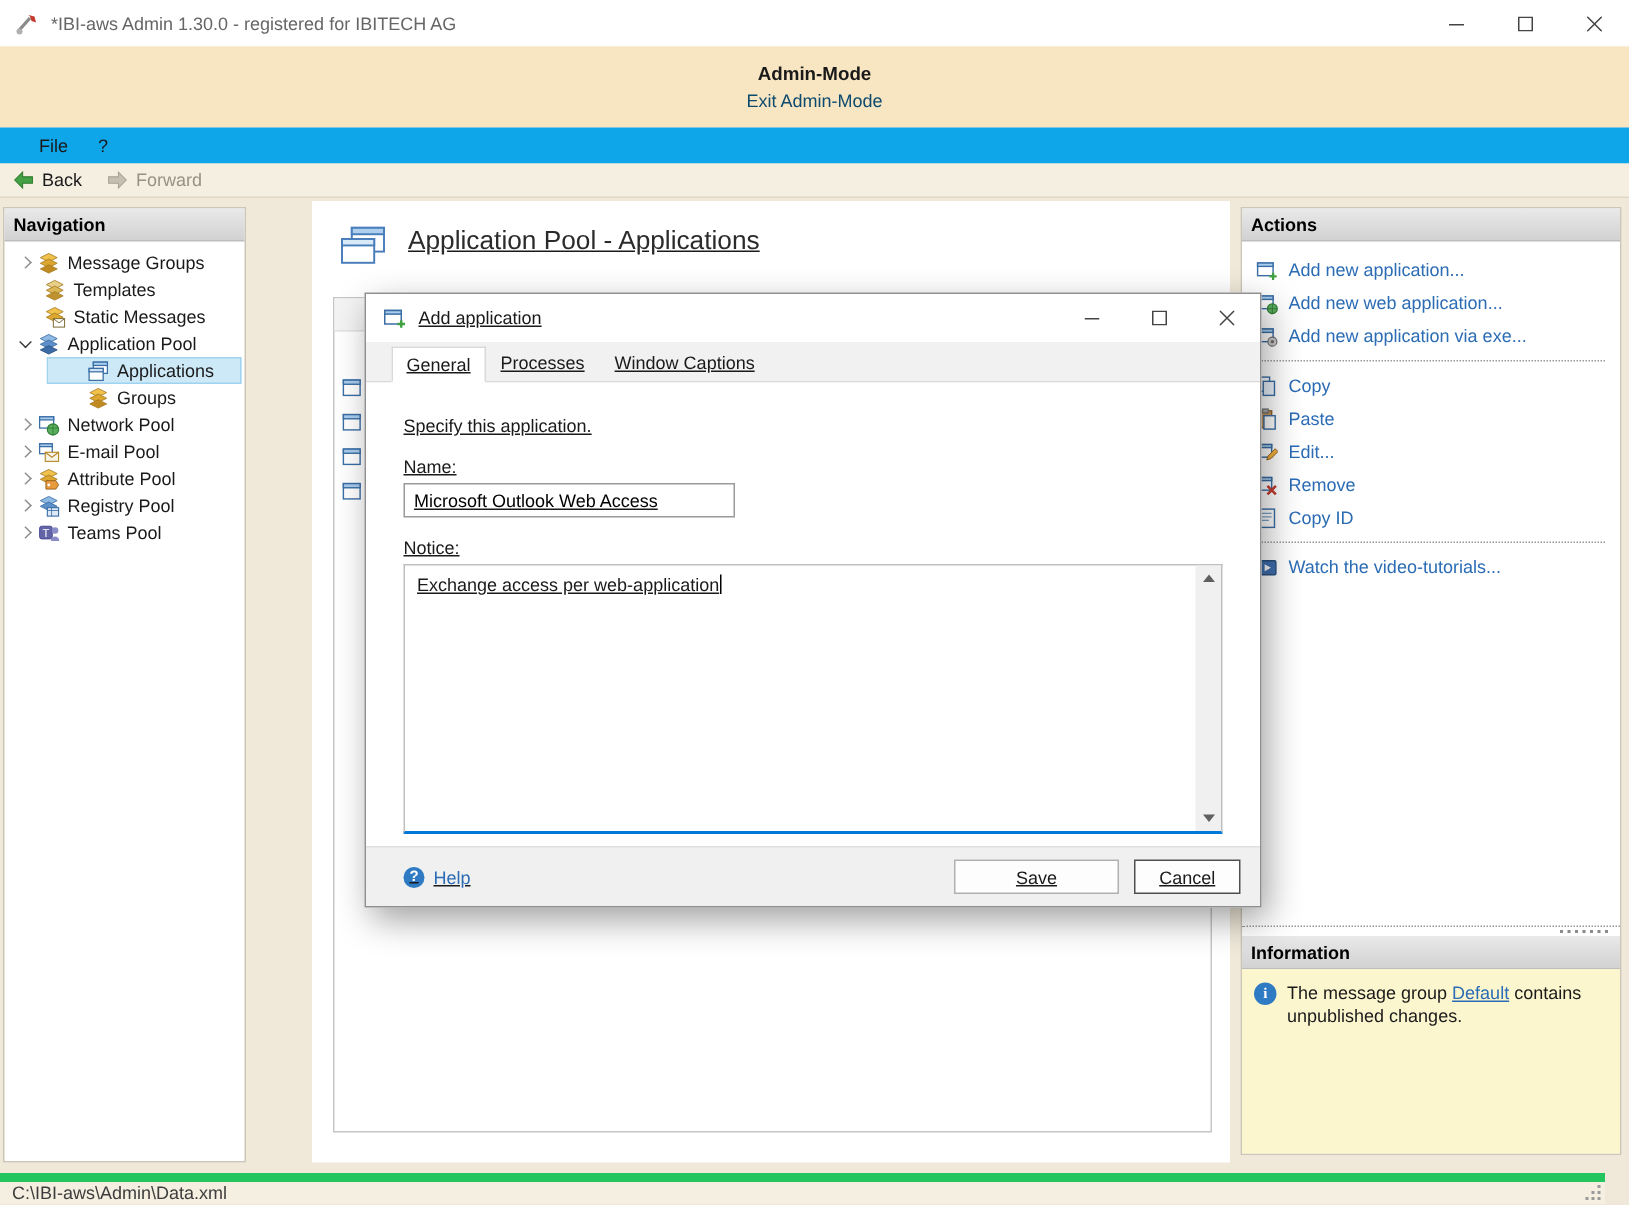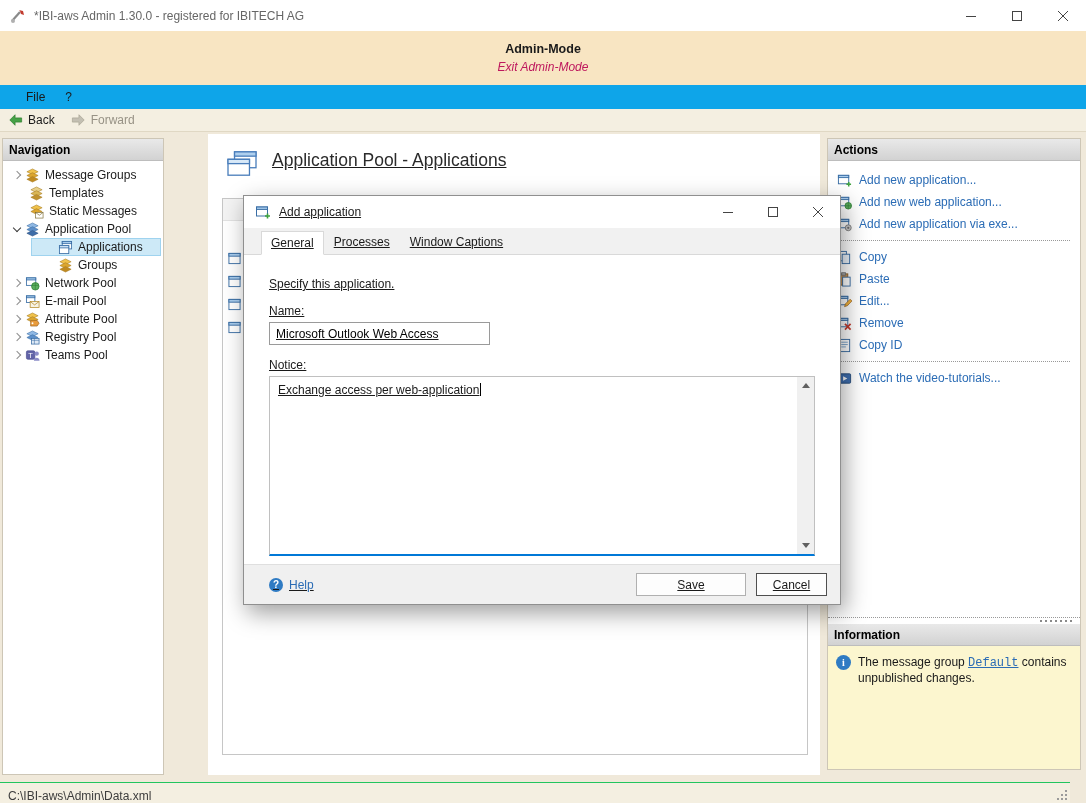--- a/index.html
+++ b/index.html
@@ -17,21 +17,21 @@
   
   .titlebar { position:absolute; top:0; left:0; right:0; height:31px; background:#fff; display:flex; align-items:center; }
   .app-icon { margin-left:10px; }
   .title-text { margin-left:8px; color:#666; }
   .win-controls { position:absolute; right:0; top:0; height:31px; display:flex; }
   .wbtn { width:46px; height:31px; display:flex; align-items:center; justify-content:center; cursor:pointer; }
 
   
   .banner { position:absolute; top:31px; left:0; right:0; height:54px; background:#f8e5c2; text-align:center; }
   .banner-title { font-weight:bold; padding-top:11px; font-size:12.5px; }
-  .banner-link { color:#be185d; margin-top:4px; display:inline-block; cursor:pointer;font-style:italic; }
+  .banner-link { color:#0c4a6e; margin-top:4px; display:inline-block; cursor:pointer; }
 
   
   .menubar { position:absolute; top:85px; left:0; right:0; height:24px; background:#0ea5e9; display:flex; align-items:center; padding-left:16px; }
   .menu-item { padding:4px 10px; cursor:pointer; }
   .toolbar { position:absolute; top:109px; left:0; right:0; height:23px; background:#f4efe1; border-bottom:1px solid #e0d8c4; display:flex; align-items:center; }
   .tool-btn { display:flex; align-items:center; gap:5px; padding:2px 8px; cursor:pointer; }
   .tool-btn.disabled { color:#979285; cursor:default; }
 
   
   .workspace { position:absolute; top:132px; left:0; right:0; bottom:21px; background:#f0e9da; }
@@ -67,24 +67,24 @@
   .action-sep { border-top:1px dotted #999; margin:5px 10px 5px 1px; }
   .aicon { width:15px; height:15px; flex:0 0 auto; }
   .splitter { flex:0 0 7px; background:#fff; border-top:1px dotted #999; position:relative; cursor:row-resize; }
   .splitter::after { content:""; position:absolute; right:8px; top:2px; width:2px; height:2px; background:#8a8a8a;
     box-shadow:-5px 0 #8a8a8a, -10px 0 #8a8a8a, -15px 0 #8a8a8a, -20px 0 #8a8a8a, -25px 0 #8a8a8a, -30px 0 #8a8a8a; }
   .info-body { flex:0 0 123px; background:#fcf6cf; padding:9px 8px 0 8px; display:flex; gap:7px; align-items:flex-start; }
   .info-icon { width:15px; height:15px; border-radius:50%; background:#2f7bc3; color:#fff; flex:0 0 auto;
     display:flex; align-items:center; justify-content:center; font-size:10px; font-weight:bold; font-family:"Liberation Serif", serif; }
   .info-icon::before { content:"i"; }
   .info-text { line-height:15px; }
-  .info-link { color:#2b6cb5; text-decoration:underline; cursor:pointer;font-family:Liberation Mono, monospace; }
-
-  
-  .statusbar { position:absolute; left:0; right:16px; bottom:0; height:21px; background:#f4efe1; border-top:1px solid #22c55e; display:flex; align-items:flex-end; padding-left:8px; color:#3d3d3d; }
+  .info-link { color:#2b6cb5; text-decoration:underline; cursor:pointer; }
+
+  
+  .statusbar { position:absolute; left:0; right:16px; bottom:0; height:21px; background:#f4efe1; border-top:6px solid #22c55e; display:flex; align-items:flex-start; padding-left:8px; color:#3d3d3d; }
   .grip { position:absolute; right:3px; bottom:3px; width:12px; height:12px; cursor:nwse-resize; }
   .grip::before { content:""; position:absolute; right:0; bottom:0; width:2px; height:2px; background:#9a9a9a;
     box-shadow: 0 -4px #9a9a9a, 0 -8px #9a9a9a, -4px 0 #9a9a9a, -4px -4px #9a9a9a, -8px 0 #9a9a9a; }
 
   
   .dialog { position:absolute; left:243px; top:195px; width:598px; height:410px; background:#fff; border:1px solid #8f8f8f;
     box-shadow:4px 8px 22px rgba(0,0,0,0.38); z-index:10; display:flex; flex-direction:column;text-decoration:underline; }
   .dlg-titlebar { height:32px; flex:0 0 auto; display:flex; align-items:center; background:#fff; padding-left:11px; gap:8px; }
   .dlg-controls { margin-left:auto; display:flex; height:32px; }
   .dbtn { width:45px; height:32px; display:flex; align-items:center; justify-content:center; cursor:pointer; }

